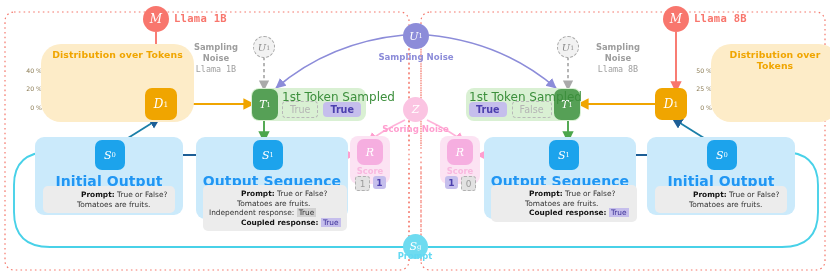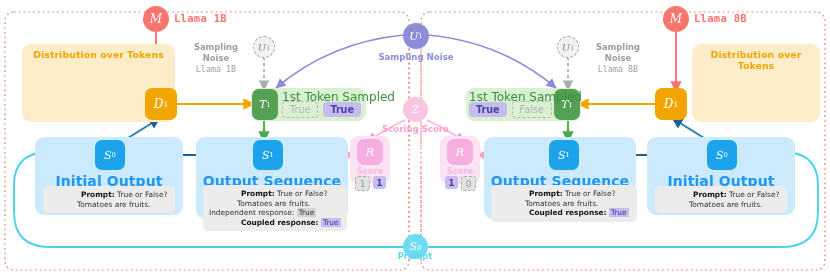--- a/index.html
+++ b/index.html
@@ -9,21 +9,21 @@
   .abs{position:absolute;}
   .node{border-radius:50%;display:flex;align-items:center;justify-content:center;
         font-family:"DejaVu Serif","Liberation Serif",serif;font-style:italic;color:#fff;}
   .sq{border-radius:7px;display:flex;align-items:center;justify-content:center;
       font-family:"DejaVu Serif","Liberation Serif",serif;font-style:italic;color:#fff;}
   .sub{font-size:.62em;font-style:normal;vertical-align:-.22em;letter-spacing:0;}
   .mono{font-family:"DejaVu Sans Mono","Liberation Mono",monospace;}
   .cap{font-weight:bold;}
   
   .modelLabel{font-size:10.5px;font-weight:bold;color:#F8766D;letter-spacing:.3px;}
-  .distBox{background:#FDECC8;border-radius:9px;}
+  .distBox{background:#FDECC8;border-radius:20px;margin-left:19px;}
   .distTitle{color:#F0A500;font-weight:bold;font-size:9.3px;text-align:center;letter-spacing:.1px;}
   .tick{font-size:6.2px;fill:#8a7a52;}
   .cat{font-size:6.6px;fill:#5a5a5a;}
   
   .noiseLab{color:#9e9e9e;font-weight:bold;font-size:8.4px;text-align:center;line-height:11px;}
   .noiseLab .mono{font-weight:normal;font-size:8.4px;color:#9e9e9e;}
   .coupLab{color:#8C8CD9;font-weight:bold;font-size:8.6px;text-align:center;line-height:11px;}
   .scoreLab{color:#FF9ECF;font-weight:bold;font-size:8.6px;text-align:center;}
   
   .tokPanel{background:#D9F0D3;border-radius:8px;}
@@ -305,21 +305,21 @@
 
   <div class="abs node" style="left:403px;top:23px;width:26px;height:26px;background:#8C8CD9;font-size:11px;">
     <span>U</span>
       <span class="sub">1</span>
   </div>
   <div class="abs coupLab" style="left:371px;top:52px;width:90px;">
     <div>Sampling Noise</div>
   </div>
 
   <div class="abs node" style="left:403px;top:97px;width:25px;height:25px;background:#FBC4E2;font-size:11px;">Z</div>
-  <div class="abs scoreLab" style="left:378px;top:124px;width:75px;">Scoring Score</div>
+  <div class="abs scoreLab" style="left:378px;top:124px;width:75px;">Scoring Noise</div>
 
   <div class="abs node" style="left:403px;top:234px;width:25px;height:25px;background:#6EDBF0;font-size:11px;">
     <span>S</span>
       <span class="sub">g</span>
   </div>
   <div class="abs promptLabel" style="left:385px;top:251px;width:60px;">Prompt</div>
 
 </div>
 
 </body></html>

